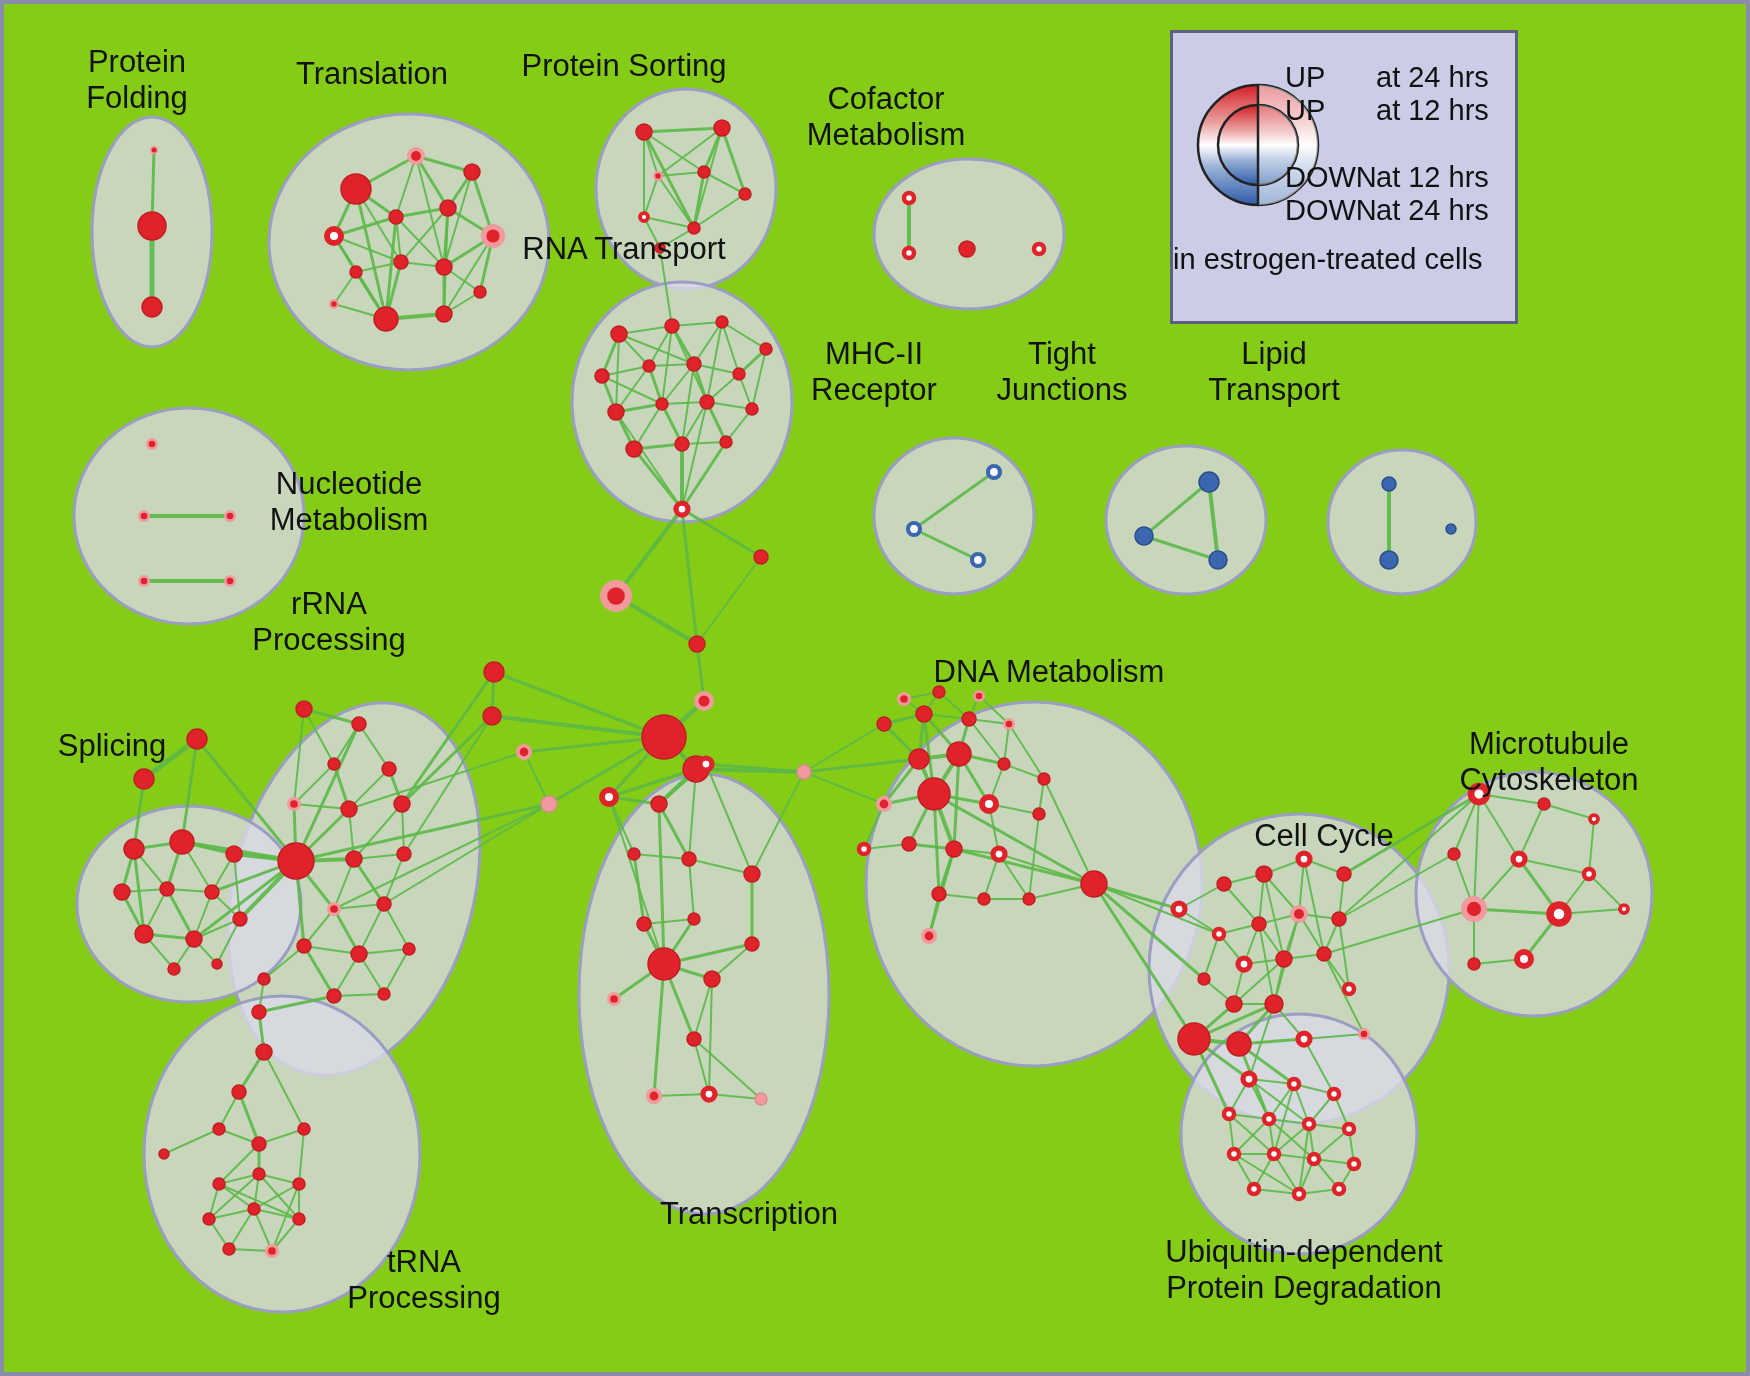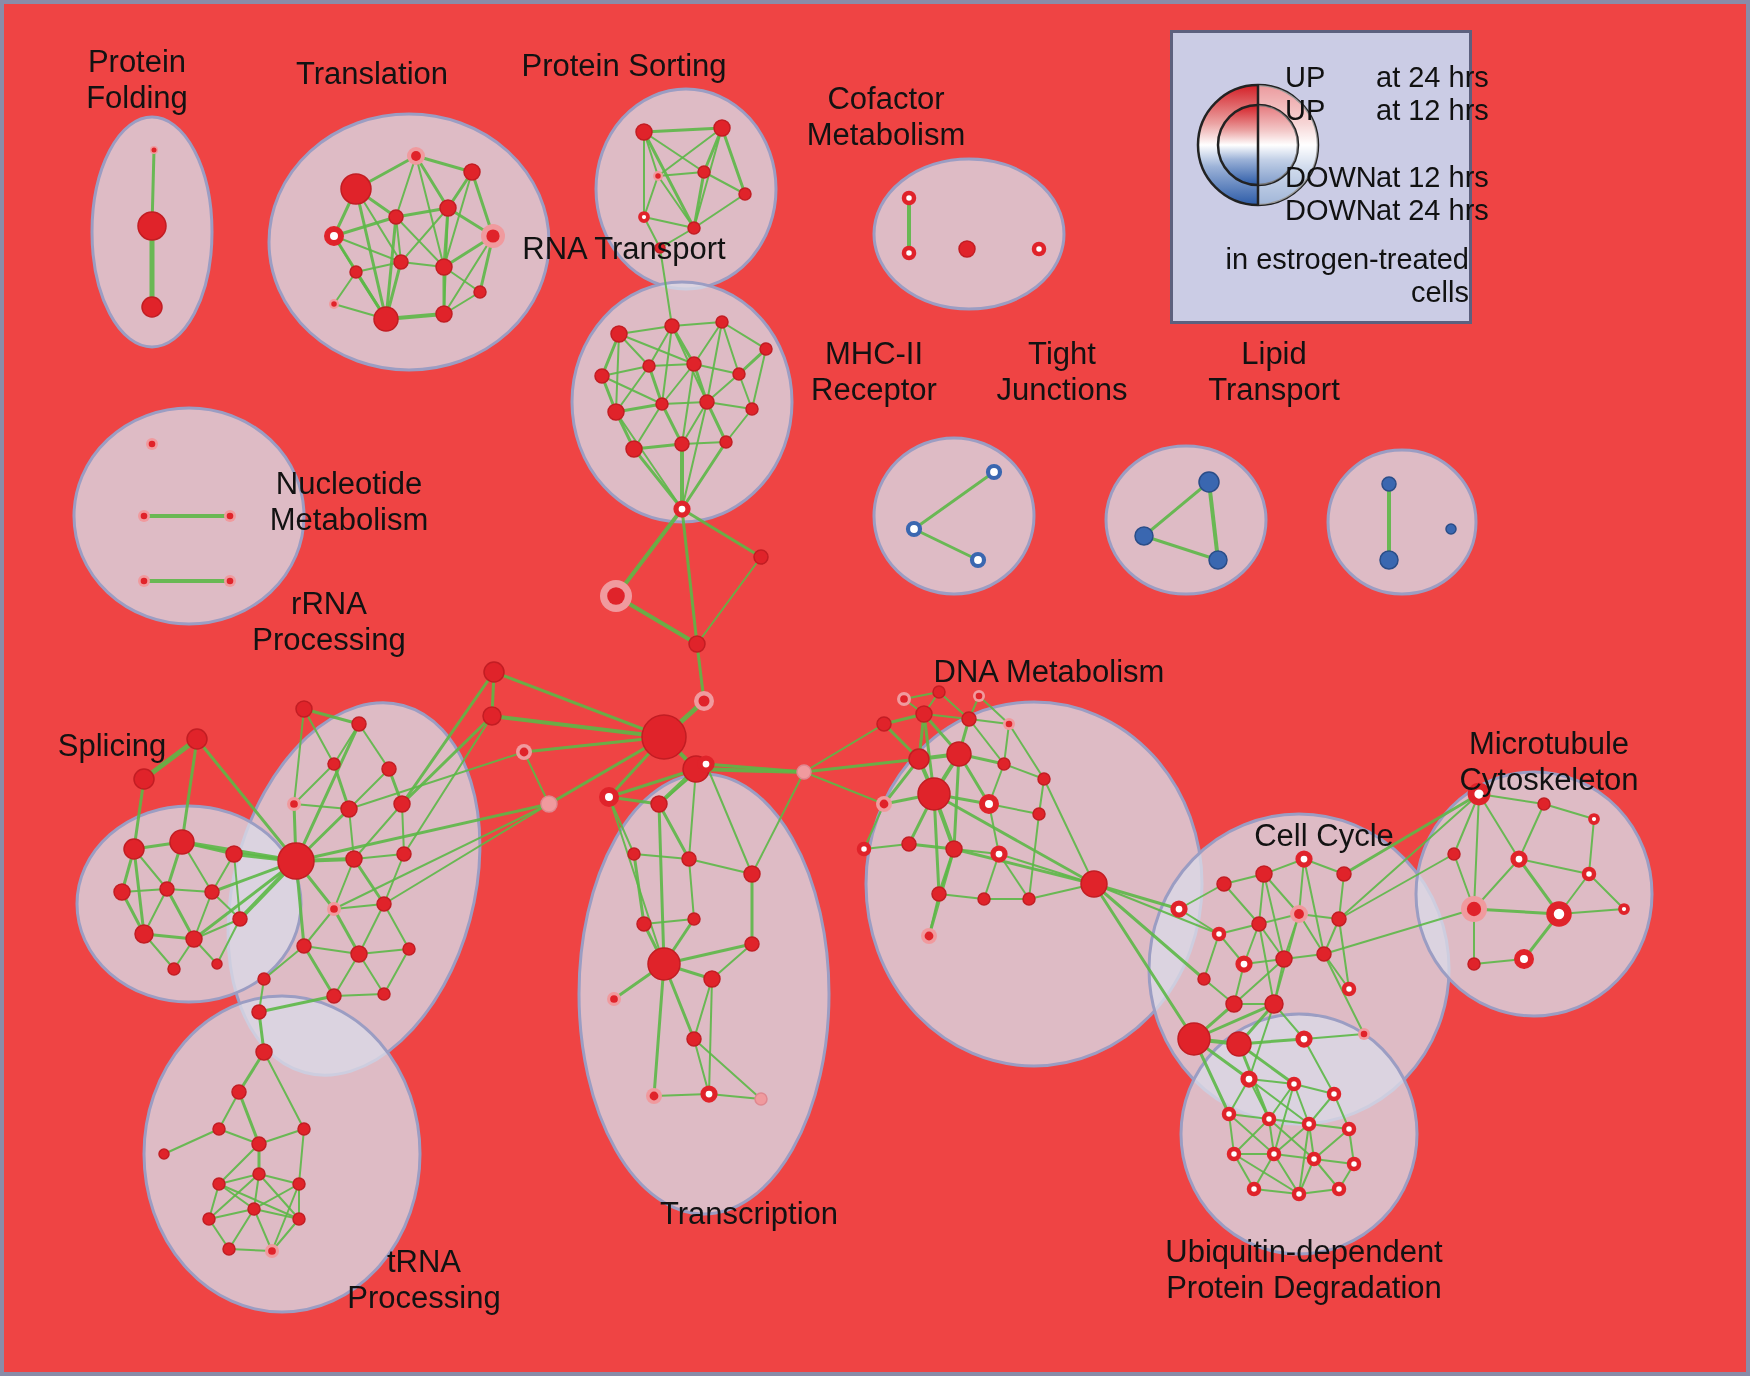--- a/index.html
+++ b/index.html
@@ -1,28 +1,28 @@
 <!DOCTYPE html>
 <html><head>
 <meta charset="utf-8">
 <style>
   html,body{margin:0;padding:0;background:#ffffff;}
-  .figure{position:relative;width:1750px;height:1376px;background:#ef4444;
+  .figure{position:relative;width:1750px;height:1376px;background:#84cc16;
           border:4px solid #8a8ca8;box-sizing:border-box;overflow:hidden;
           font-family:"Liberation Sans",sans-serif;}
   #net{position:absolute;left:0;top:0;}
   .cl{fill:#dadae6;fill-opacity:.8;stroke:#9b9dc3;stroke-width:3;}
   .lb{font-family:"Liberation Sans",sans-serif;font-size:31px;fill:#121212;text-anchor:middle;}
-  .legend{position:absolute;left:1166px;top:26px;width:302px;height:294px;
+  .legend{position:absolute;left:1166px;top:26px;width:348px;height:294px;
           border:3px solid #5d607e;background:#cbcce5;box-sizing:border-box;color:#111;text-decoration:underline;}
   .legend-icon{position:absolute;left:0;top:0;pointer-events:none;}
   .lg{position:absolute;font-size:29px;line-height:32px;white-space:nowrap;}
   .r1{top:28px}.r2{top:61px}.r3{top:128px}.r4{top:161px}
   .lbl{left:112px}.time{left:203px}
-  .lg-caption{position:absolute;width:100%;text-align:right;font-size:29px;}
+  .lg-caption{position:absolute;width:100%;text-align:left;font-size:29px;}
   .c1{top:210px}.c2{top:244px}
 </style>
 </head>
 <body>
 
 <div class="figure">
 
   <svg id="net" width="1750" height="1376" viewBox="0 0 1750 1376">
       <ellipse cx="148" cy="228" rx="60" ry="115" class="cl"></ellipse>
       <ellipse cx="405" cy="238" rx="140" ry="128" class="cl"></ellipse>

